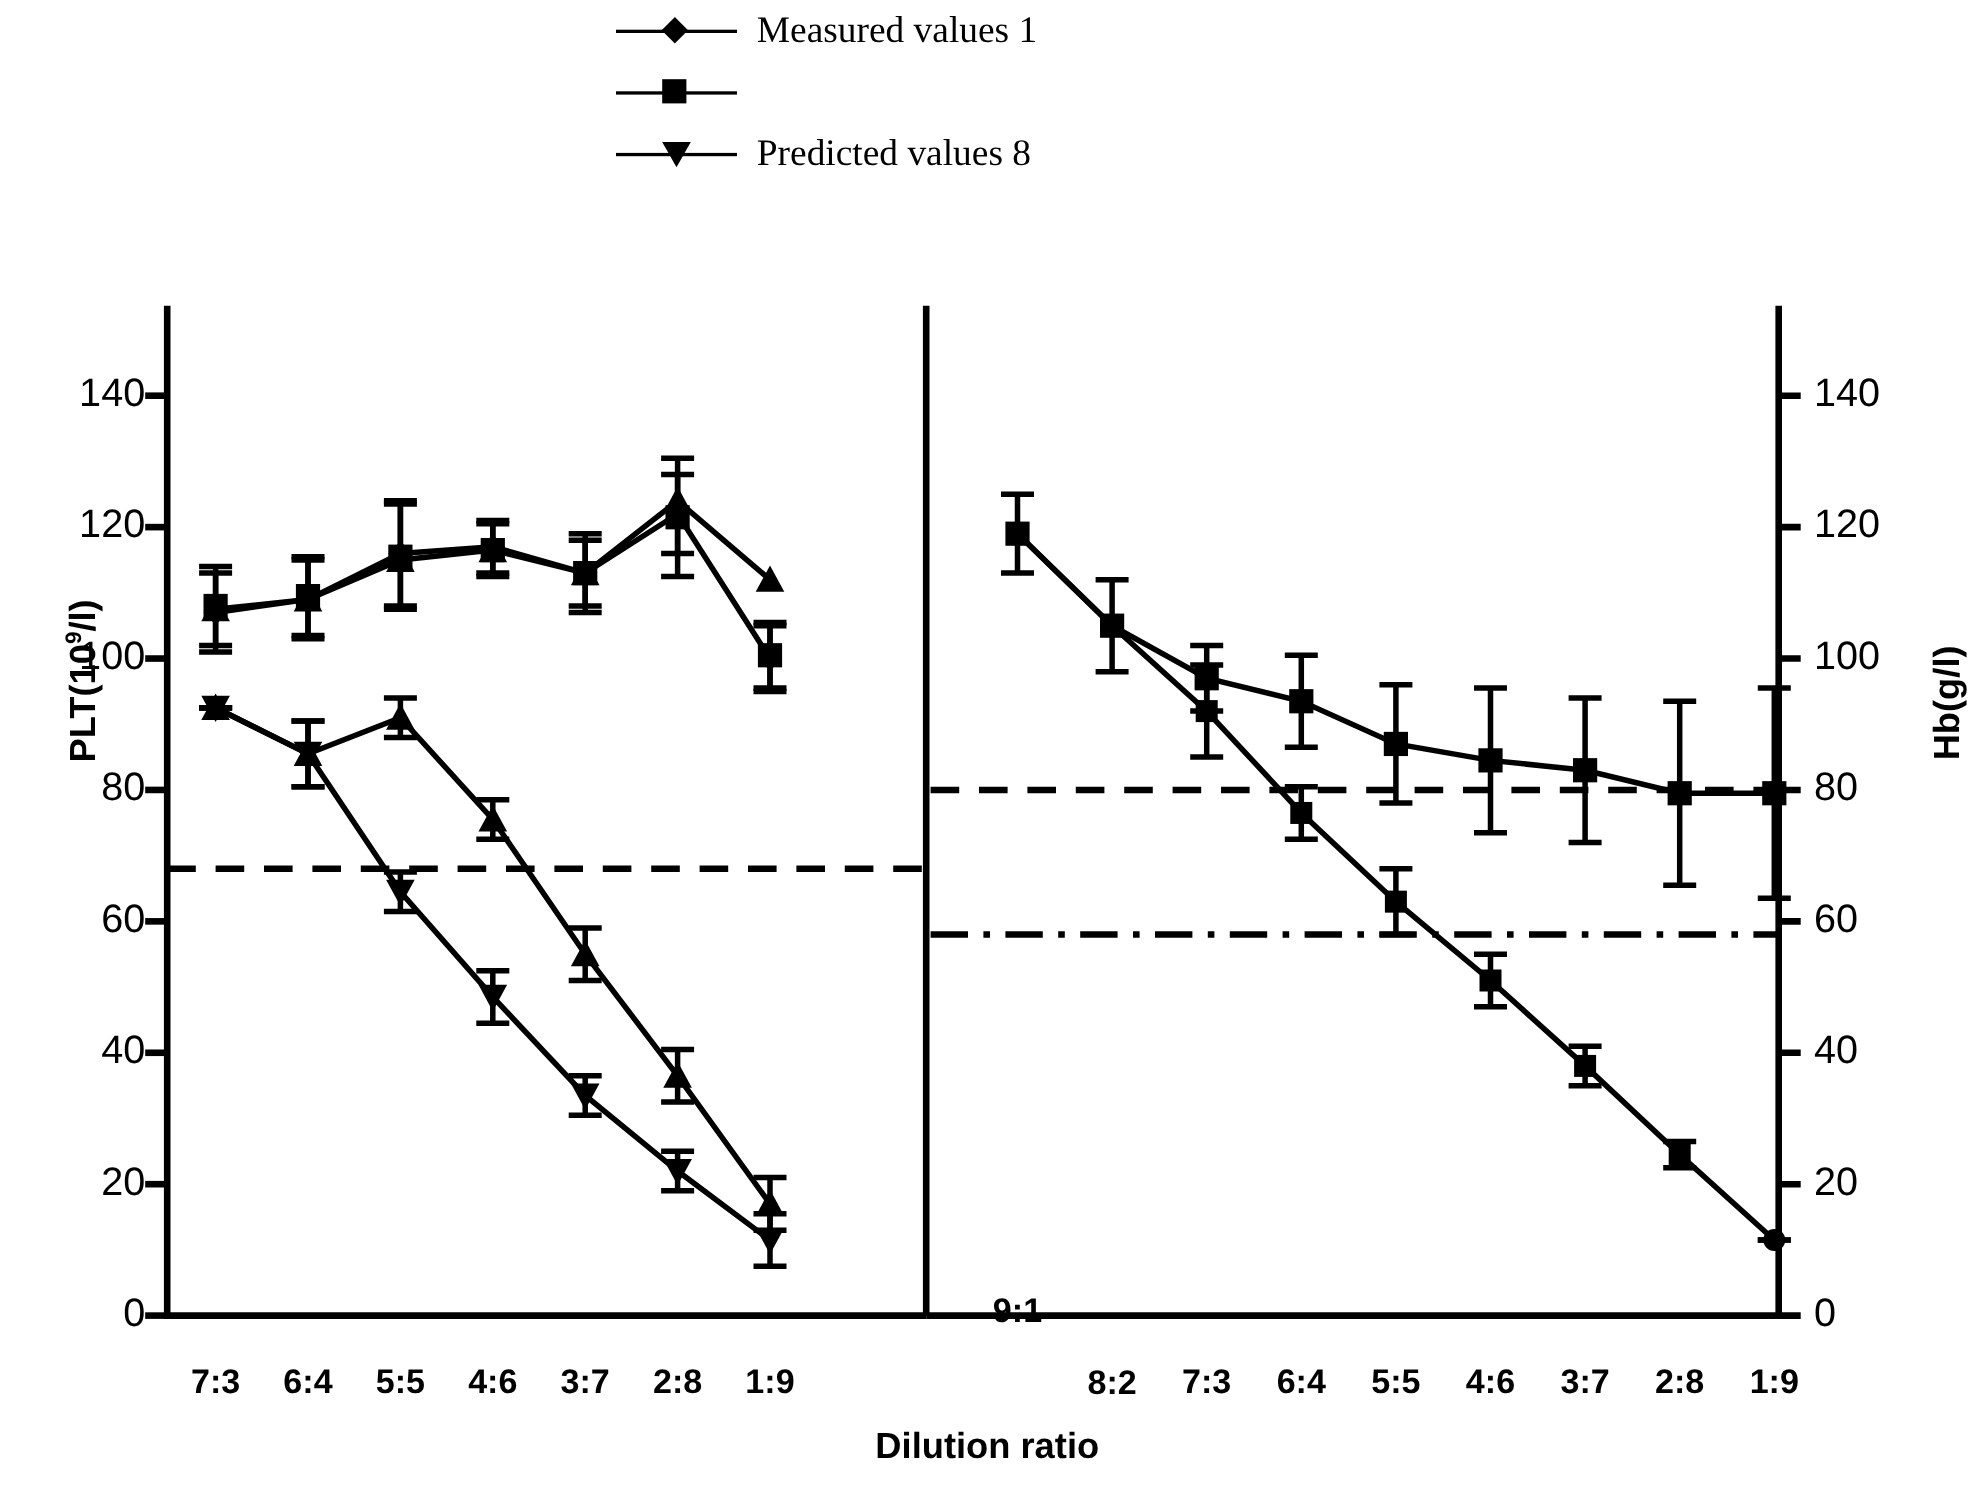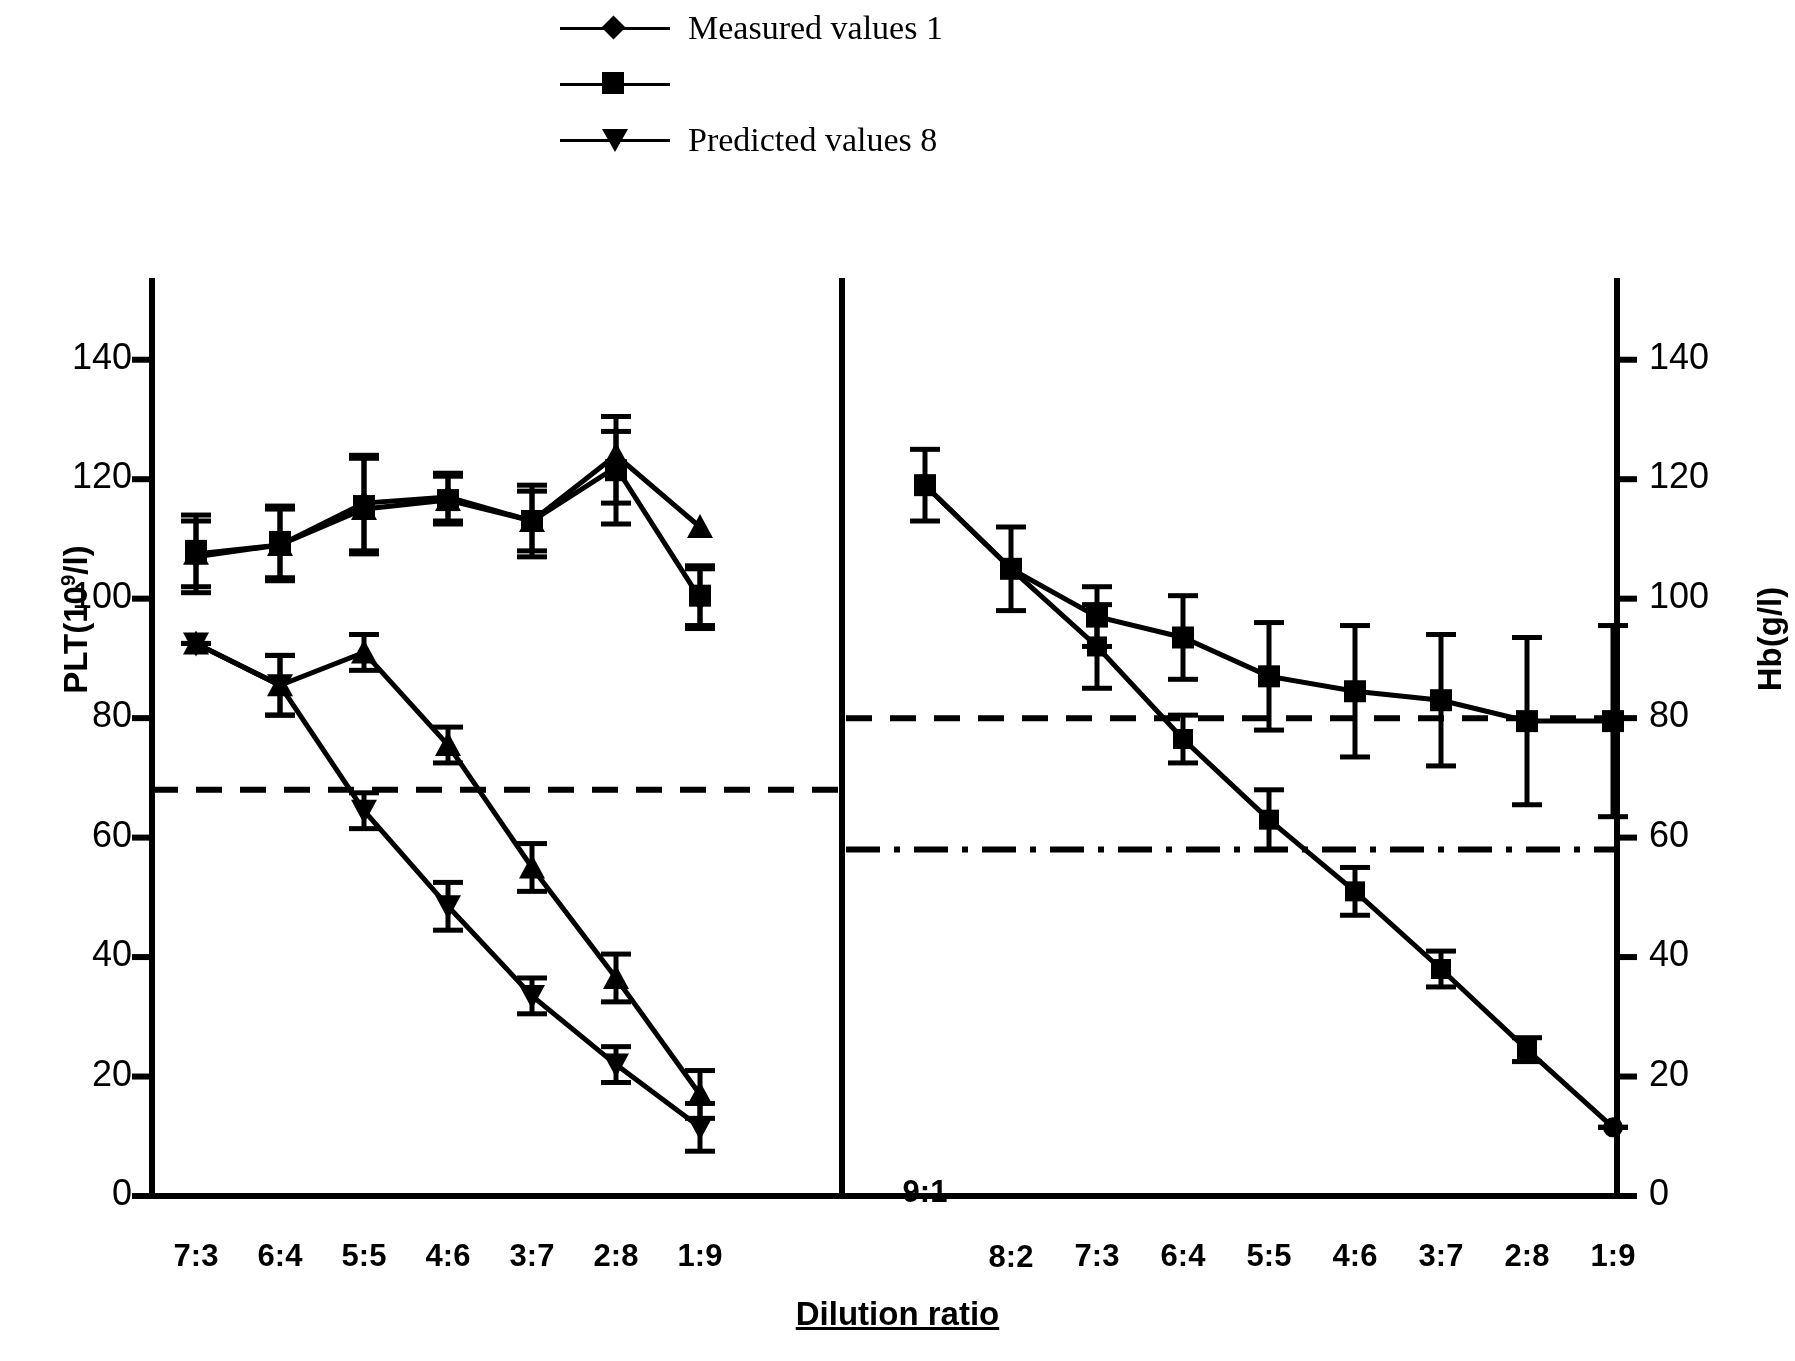--- a/index.html
+++ b/index.html
@@ -100,21 +100,20 @@
     font-weight: bold;
   }
   .axis-title-bottom {
     position: absolute;
     left: 0;
     top: 1295px;
     width: 1795px;
     text-align: center;
     font-size: 33px;
     font-weight: bold;
-    text-decoration: underline;
   }
   .tick-label {
     position: absolute;
     font-size: 36px;
     text-align: right;
   }
   .xtick-label {
     position: absolute;
     font-size: 31px;
     text-align: center;

